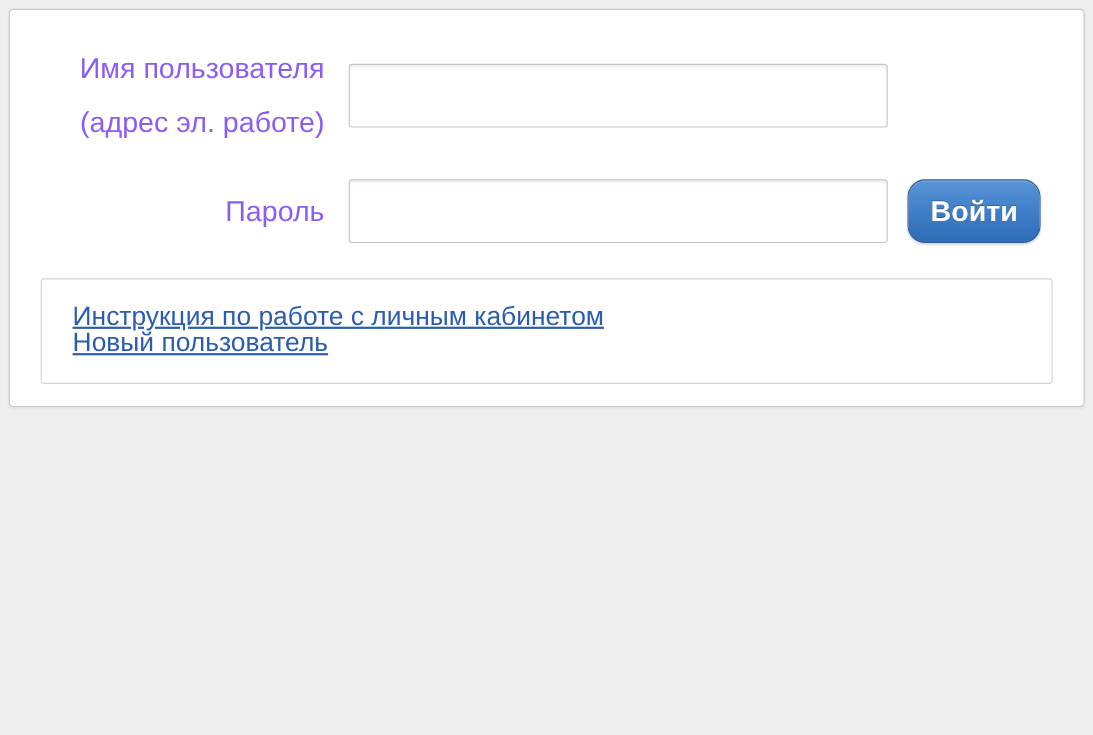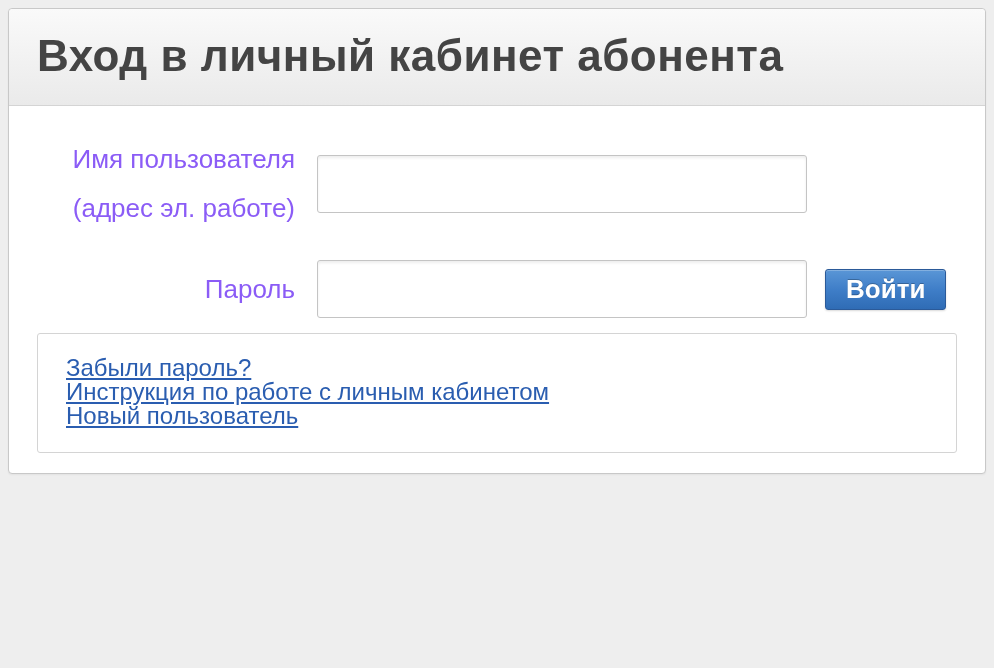--- a/index.html
+++ b/index.html
@@ -29,21 +29,21 @@
     letter-spacing: 0.5px;
   }
   .panel-body {
     padding: 36px 28px 20px 28px;
   }
   .form-row {
     display: flex;
     align-items: center;
     margin-bottom: 34px;
   }
-  .form-row.last { margin-bottom: 15px; align-items: center; }
+  .form-row.last { margin-bottom: 32px; align-items: center; }
   .label-col {
     width: 280px;
     text-align: right;
     padding-right: 22px;
     color: #8b5cf6;
     font-size: 26px;
     line-height: 1.35;
   }
   .input-col {
     flex: 0 0 auto;
@@ -56,25 +56,25 @@
     background: #ffffff;
     box-shadow: inset 0 2px 3px rgba(0,0,0,0.07);
     font-size: 22px;
     padding: 4px 10px;
     color: #333;
   }
   .btn-col {
     padding-left: 18px;
   }
   .btn-login {
-    height: 41px;
+    height: 58px;
     min-width: 120px;
     padding: 1px 20px;
     border: 1px solid #2b5a99;
-    border-radius: 3px;
+    border-radius: 16px;
     background: linear-gradient(to bottom, #5a96d6 0%, #3f7ec8 50%, #2f6cb5 100%);
     color: #ffffff;
     font-size: 26px;
     font-weight: bold;
     cursor: pointer;
     text-shadow: 0 -1px 0 rgba(0,0,0,0.25);
     box-shadow: inset 0 1px 0 rgba(255,255,255,0.25), 0 1px 2px rgba(0,0,0,0.15);
   }
   .links-box {
     border: 1px solid #d4d4d4;
@@ -90,23 +90,20 @@
     margin-bottom: 20px;
   }
   .links-box a:last-child { margin-bottom: 0; }
   .link-line { line-height: 1; }
 </style>
 </head>
 <body>
 
 <div class="panel">
 
-  <div class="panel-header">
-    <h1>Вход в личный кабинет абонента</h1>
-  </div>
 
   <div class="panel-body">
 
     <div class="form-row">
       <div class="label-col">
         <div>Имя пользователя</div>
         <div style="height:14px"></div>
         <div>(адрес эл. работе)</div>
       </div>
       <div class="input-col">
@@ -119,23 +116,20 @@
       <div class="input-col">
         <input type="password" class="text-input" value="" style="">
       </div>
       <div class="btn-col">
         <button class="btn-login">Войти</button>
       </div>
     </div>
 
     <div class="links-box">
       <div class="link-line">
-        <a href="#">Забыли пароль?</a>
-      </div>
-      <div class="link-line">
         <a href="#">Инструкция по работе с личным кабинетом</a>
       </div>
       <div class="link-line">
         <a href="#">Новый пользователь</a>
       </div>
     </div>
 
   </div>
 </div>
 

